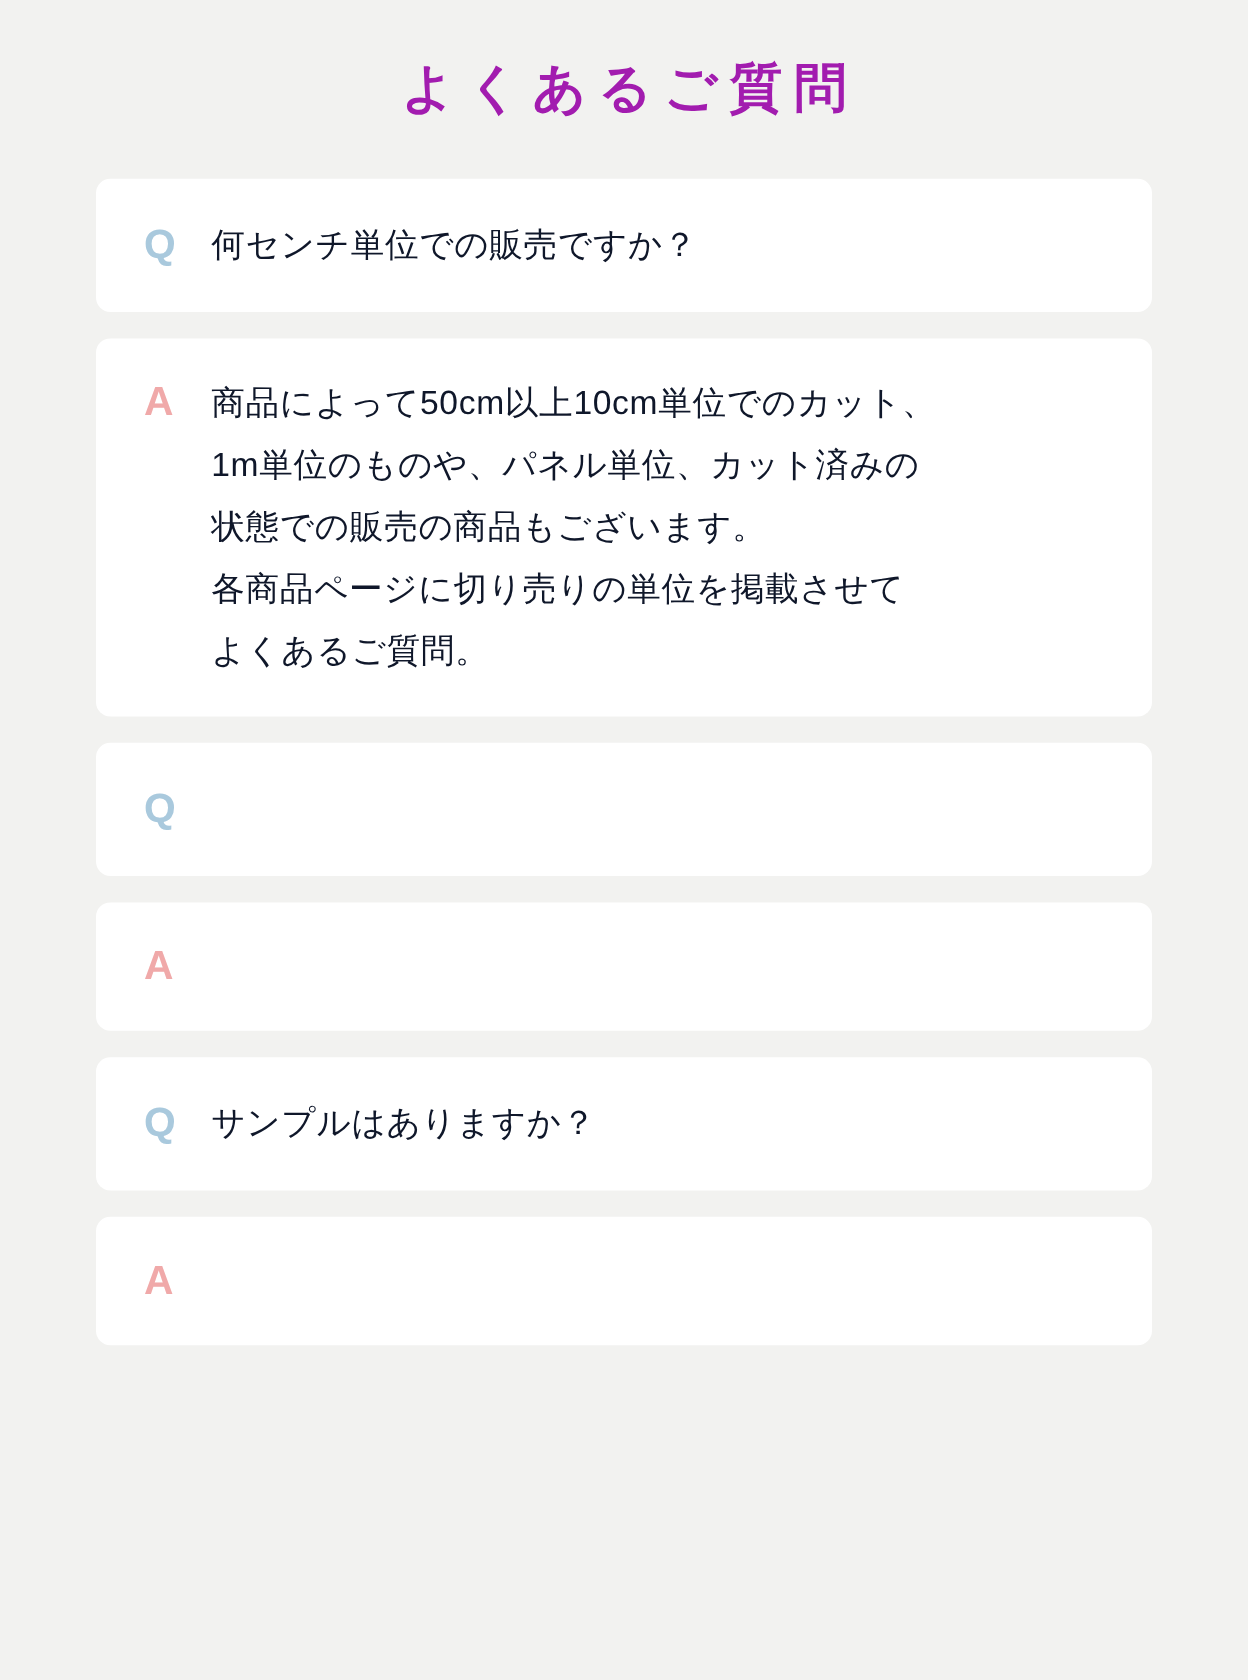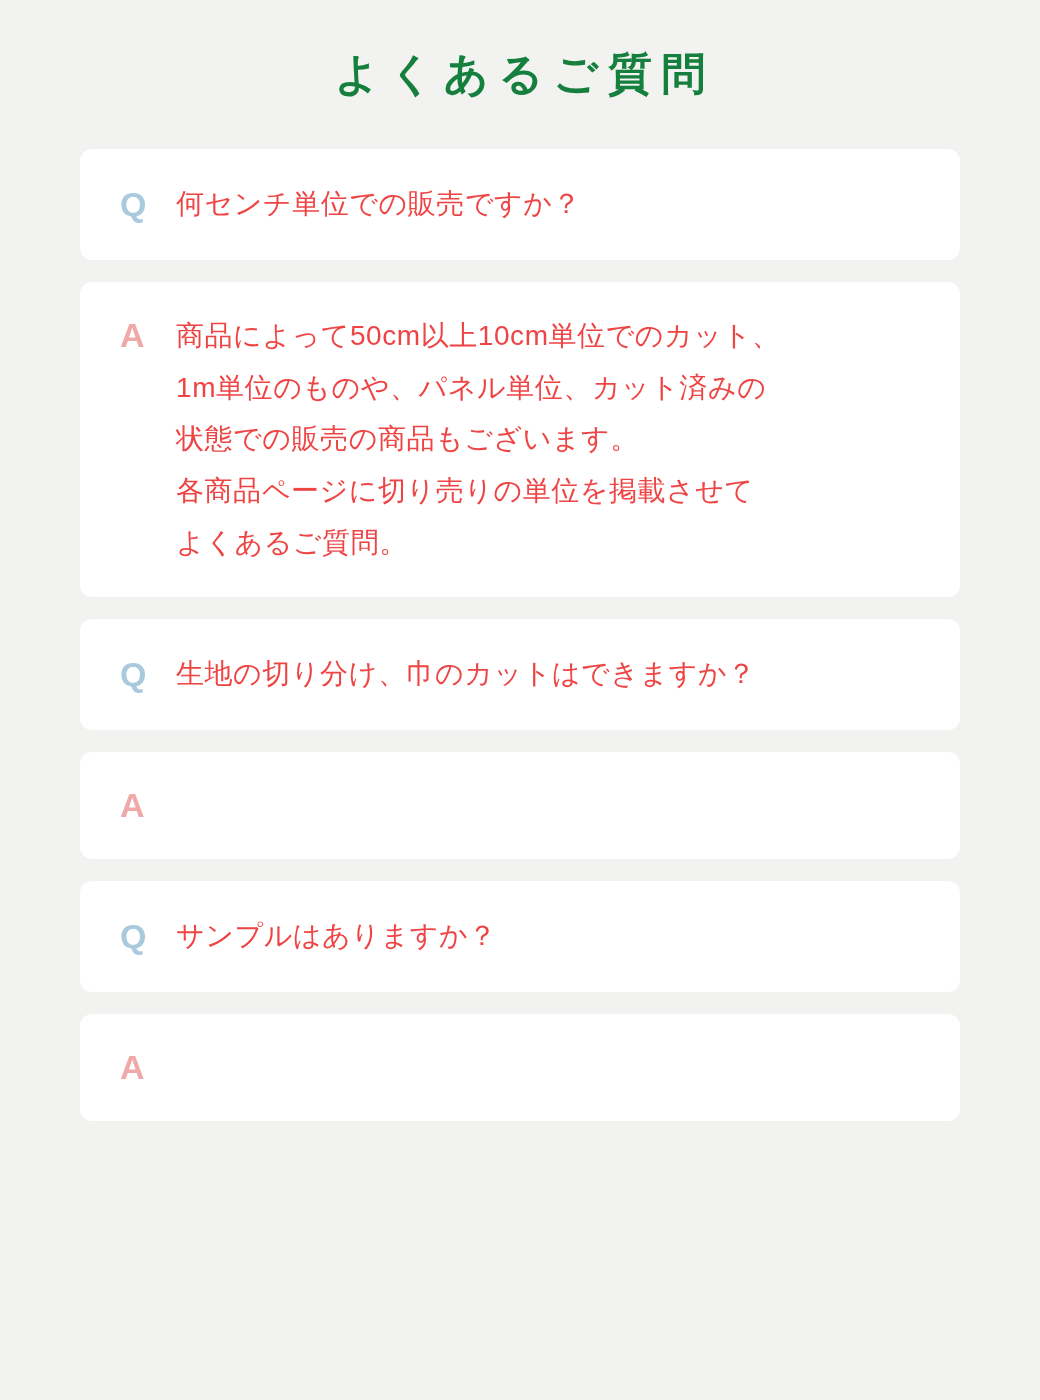--- a/index.html
+++ b/index.html
@@ -19,21 +19,21 @@
     height: 1400px;
     box-sizing: border-box;
     padding: 0;
     position: relative;
   }
   .faq-title {
     text-align: center;
     font-size: 44px;
     font-weight: 700;
     letter-spacing: 0.22em;
-    color: #15803d;
+    color: #a21caf;
     padding-top: 48px;
     padding-bottom: 0;
     margin: 0;
     line-height: 1.2;
     text-indent: 0.22em;
   }
   .faq-list {
     margin: 0;
     padding: 0;
     list-style: none;
@@ -64,21 +64,21 @@
   .marker.q {
     color: #a9c9dd;
   }
   .marker.a {
     color: #f0a9a9;
   }
   .body-text {
     flex: 1 1 auto;
     font-size: 28px;
     line-height: 1.85;
-    color: #ef4444;
+    color: #0f172a;
     letter-spacing: 0.02em;
     white-space: pre-line;
   }
   .card.question .body-text {
     line-height: 1.5;
   }
 </style>
 </head>
 <body>
 
@@ -97,21 +97,20 @@
       <span class="marker a">A</span>
       <span class="body-text">商品によって50cm以上10cm単位でのカット、
 1m単位のものや、パネル単位、カット済みの
 状態での販売の商品もございます。
 各商品ページに切り売りの単位を掲載させて
 よくあるご質問。</span>
     </li>
 
     <li class="card question">
       <span class="marker q">Q</span>
-      <span class="body-text">生地の切り分け、巾のカットはできますか？</span>
     </li>
 
     <li class="card answer">
       <span class="marker a">A</span>
     </li>
 
     <li class="card question">
       <span class="marker q">Q</span>
       <span class="body-text">サンプルはありますか？</span>
     </li>

